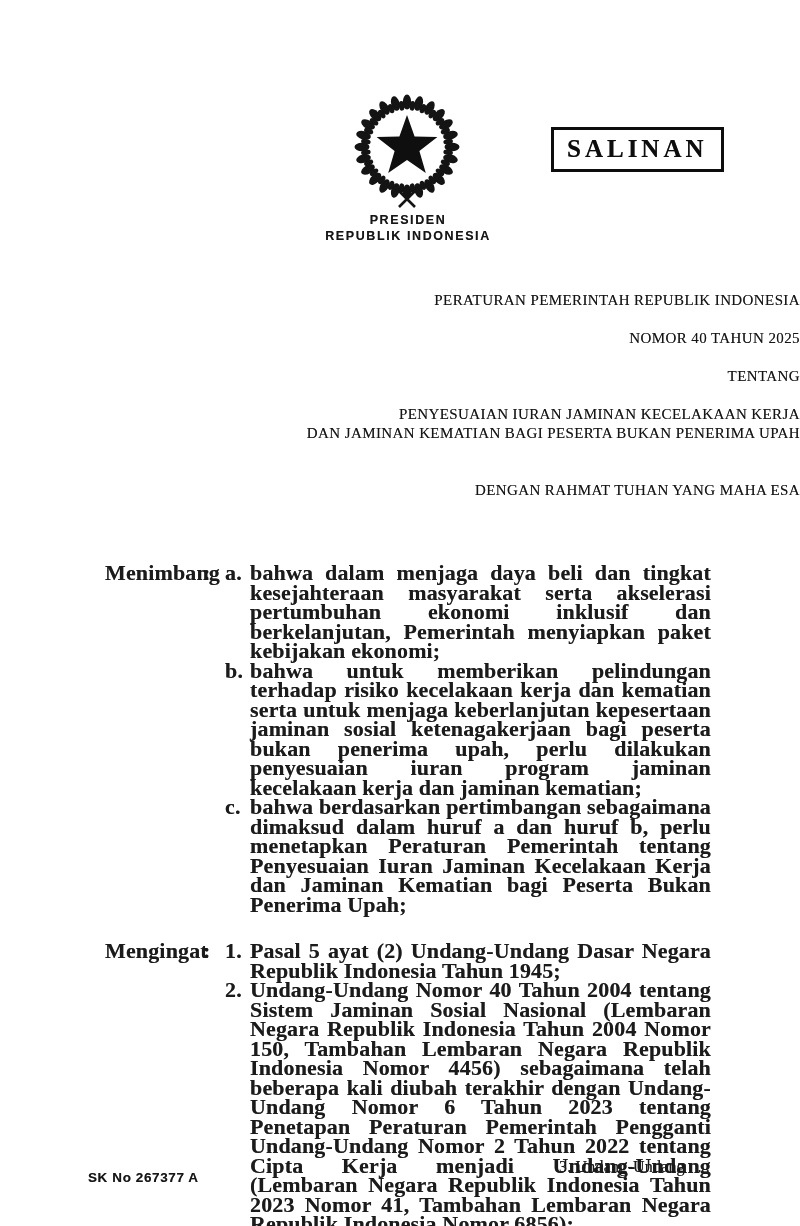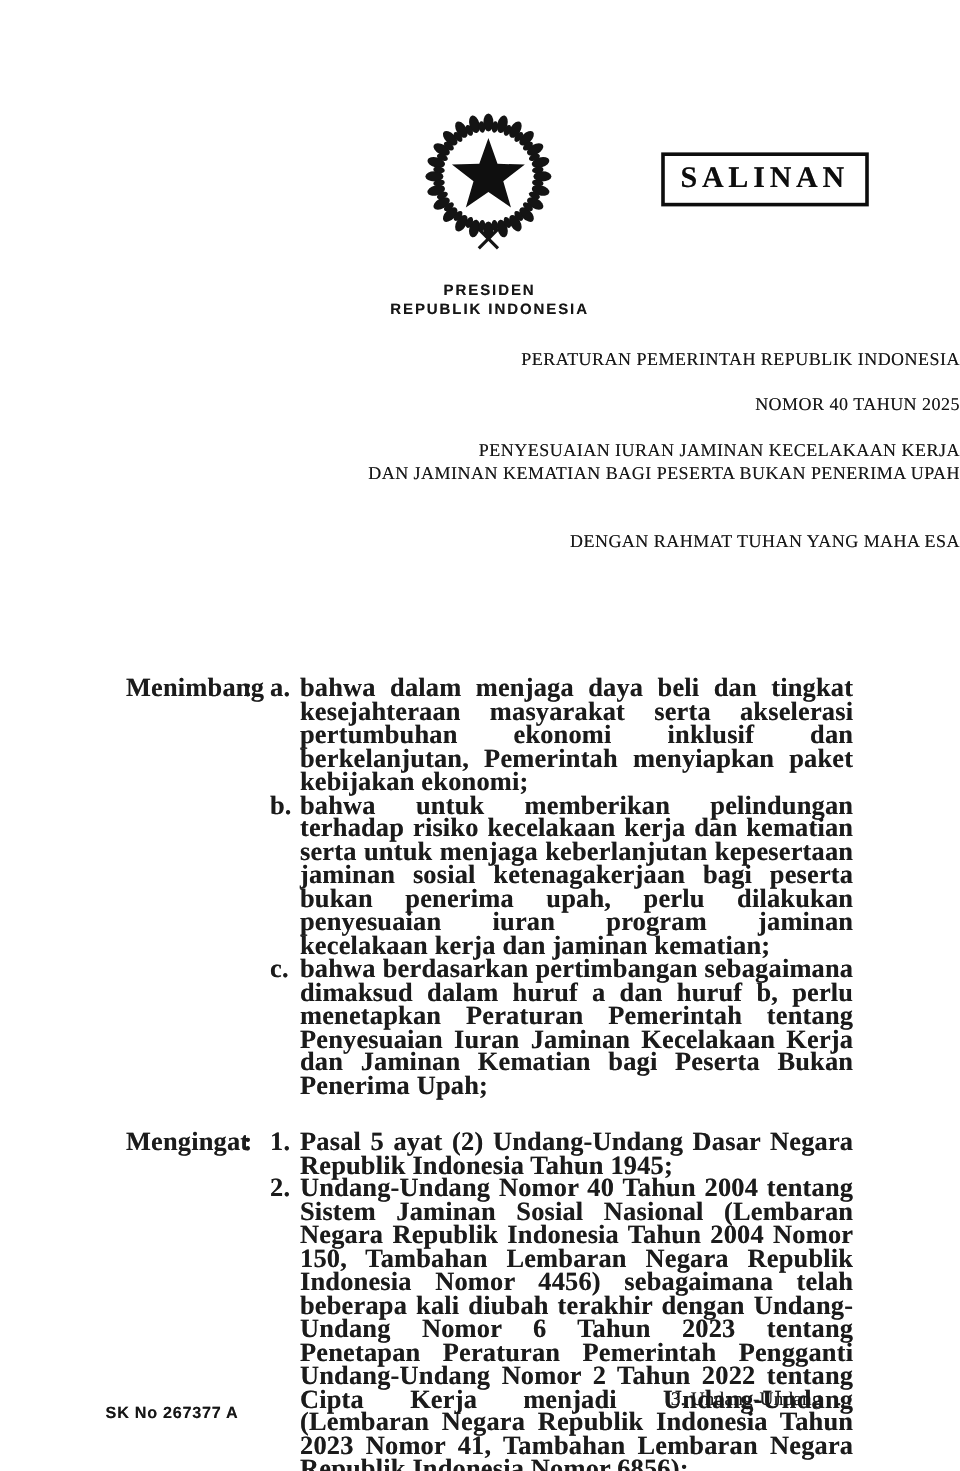--- a/index.html
+++ b/index.html
@@ -25,21 +25,21 @@
     font-family:"Liberation Serif", serif;
     color:#0d0d0d;
   }
 
   
   .letterhead {
     position:absolute; top:213px; left:258px; width:300px;
     text-align:center;
     font-family:"Liberation Sans", sans-serif;
     font-weight:bold; font-size:12.5px; letter-spacing:1.6px;
-    line-height:15.5px; color:#161616;margin-top:22px;
+    line-height:15.5px; color:#161616;
   }
 
   
   .title-block {
     position:absolute; top:292px; left:0; width:800px;
     text-align:center; font-size:15px; letter-spacing:0.4px;
     color:#161616;
   }
   .title-block .t { line-height:17px;text-align:right; }
   .gap   { margin-top:21px; }
@@ -143,20 +143,21 @@
   <div class="stamp">SALINAN</div>
 
   <div class="letterhead">
     <div>PRESIDEN</div>
     <div>REPUBLIK INDONESIA</div>
   </div>
 
   <div class="title-block">
     <div class="t">PERATURAN PEMERINTAH REPUBLIK INDONESIA</div>
     <div class="t gap">NOMOR 40 TAHUN 2025</div>
+    <div class="t gap">TENTANG</div>
     <div class="t gap">PENYESUAIAN IURAN JAMINAN KECELAKAAN KERJA</div>
     <div class="t tight">DAN JAMINAN KEMATIAN BAGI PESERTA BUKAN PENERIMA UPAH</div>
     <div class="t biggap">DENGAN RAHMAT TUHAN YANG MAHA ESA</div>
   </div>
 
   <div class="body-block">
 
     <div class="clause">
       <div class="clabel">Menimbang</div>
       <div class="ccolon">:</div>

